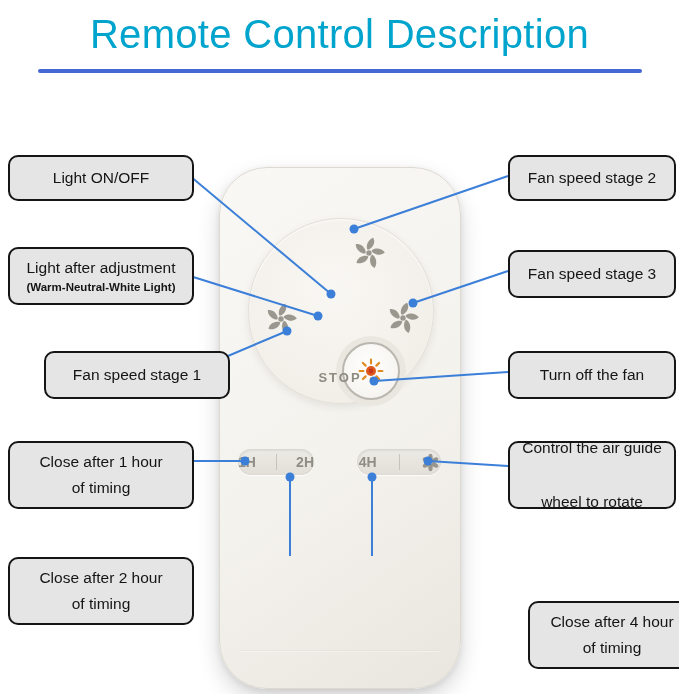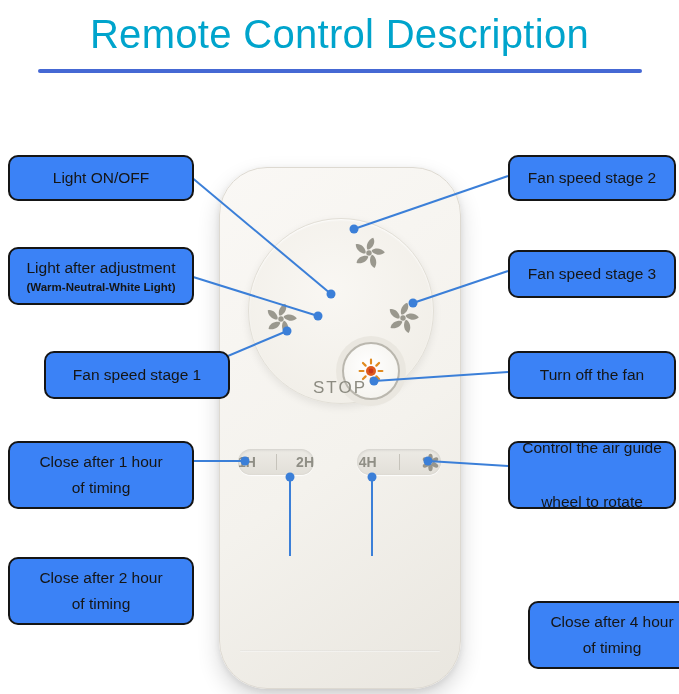--- a/index.html
+++ b/index.html
@@ -46,22 +46,22 @@
   .center-btn {
     position:absolute; left:93px; top:123px; width:54px; height:54px;
     border-radius:50%;
     background:radial-gradient(circle at 45% 40%, #ffffff, #f2f0ea);
     border:2px solid #bab7ae;
     box-shadow:0 0 0 6px #eae7e0, 0 2px 5px rgba(0,0,0,0.18);
     display:flex; align-items:center; justify-content:center; cursor:pointer;
   }
   .light-ic { width:26px; height:26px; }
   .stop {
-    position:absolute; left:0; right:0; top:210px; text-align:center;
-    font-size:17px; font-weight:normal; color:#8c8b81; letter-spacing:2px;
+    position:absolute; left:0; right:0; top:202px; text-align:center;
+    font-size:13px; font-weight:bold; color:#8c8b81; letter-spacing:2px;
   }
   .pill {
     position:absolute; height:26px; border-radius:14px;
     background:linear-gradient(#edebe5,#e2dfd8);
     box-shadow:inset 0 1px 3px rgba(0,0,0,0.13), 0 1px 1px rgba(255,255,255,0.85);
     display:flex; align-items:center; overflow:hidden;gap:20px;
   }
   .pill-left  { left:18px;  top:281px; width:76px; }
   .pill-right { left:137px; top:281px; width:84px; }
   .pill-cell {
@@ -71,21 +71,21 @@
   }
   .pill-divider { width:1px; height:16px; background:#c6c3bb; }
   .flower-ic { width:19px; height:19px; }
   
   .overlay { position:absolute; left:0; top:0; z-index:2; pointer-events:none; }
   .overlay line { stroke:#3b7fd8; stroke-width:2; }
   .overlay circle { fill:#3b7fd8; }
   
   .callout {
     position:absolute; border:2px solid #151515; border-radius:10px;
-    background:#3b82f6; display:flex; flex-direction:column;
+    background:#e5e5e5; display:flex; flex-direction:column;
     align-items:center; justify-content:center; text-align:center;
     color:#151515; font-size:15.5px; line-height:26px; z-index:3;
   }
   .c-line { white-space:nowrap; display:block; }
   .c-sub  { white-space:nowrap; display:block; font-size:11.5px; font-weight:bold; line-height:16px; }
 </style>
 </head>
 <body>
 
 <div class="canvas">

